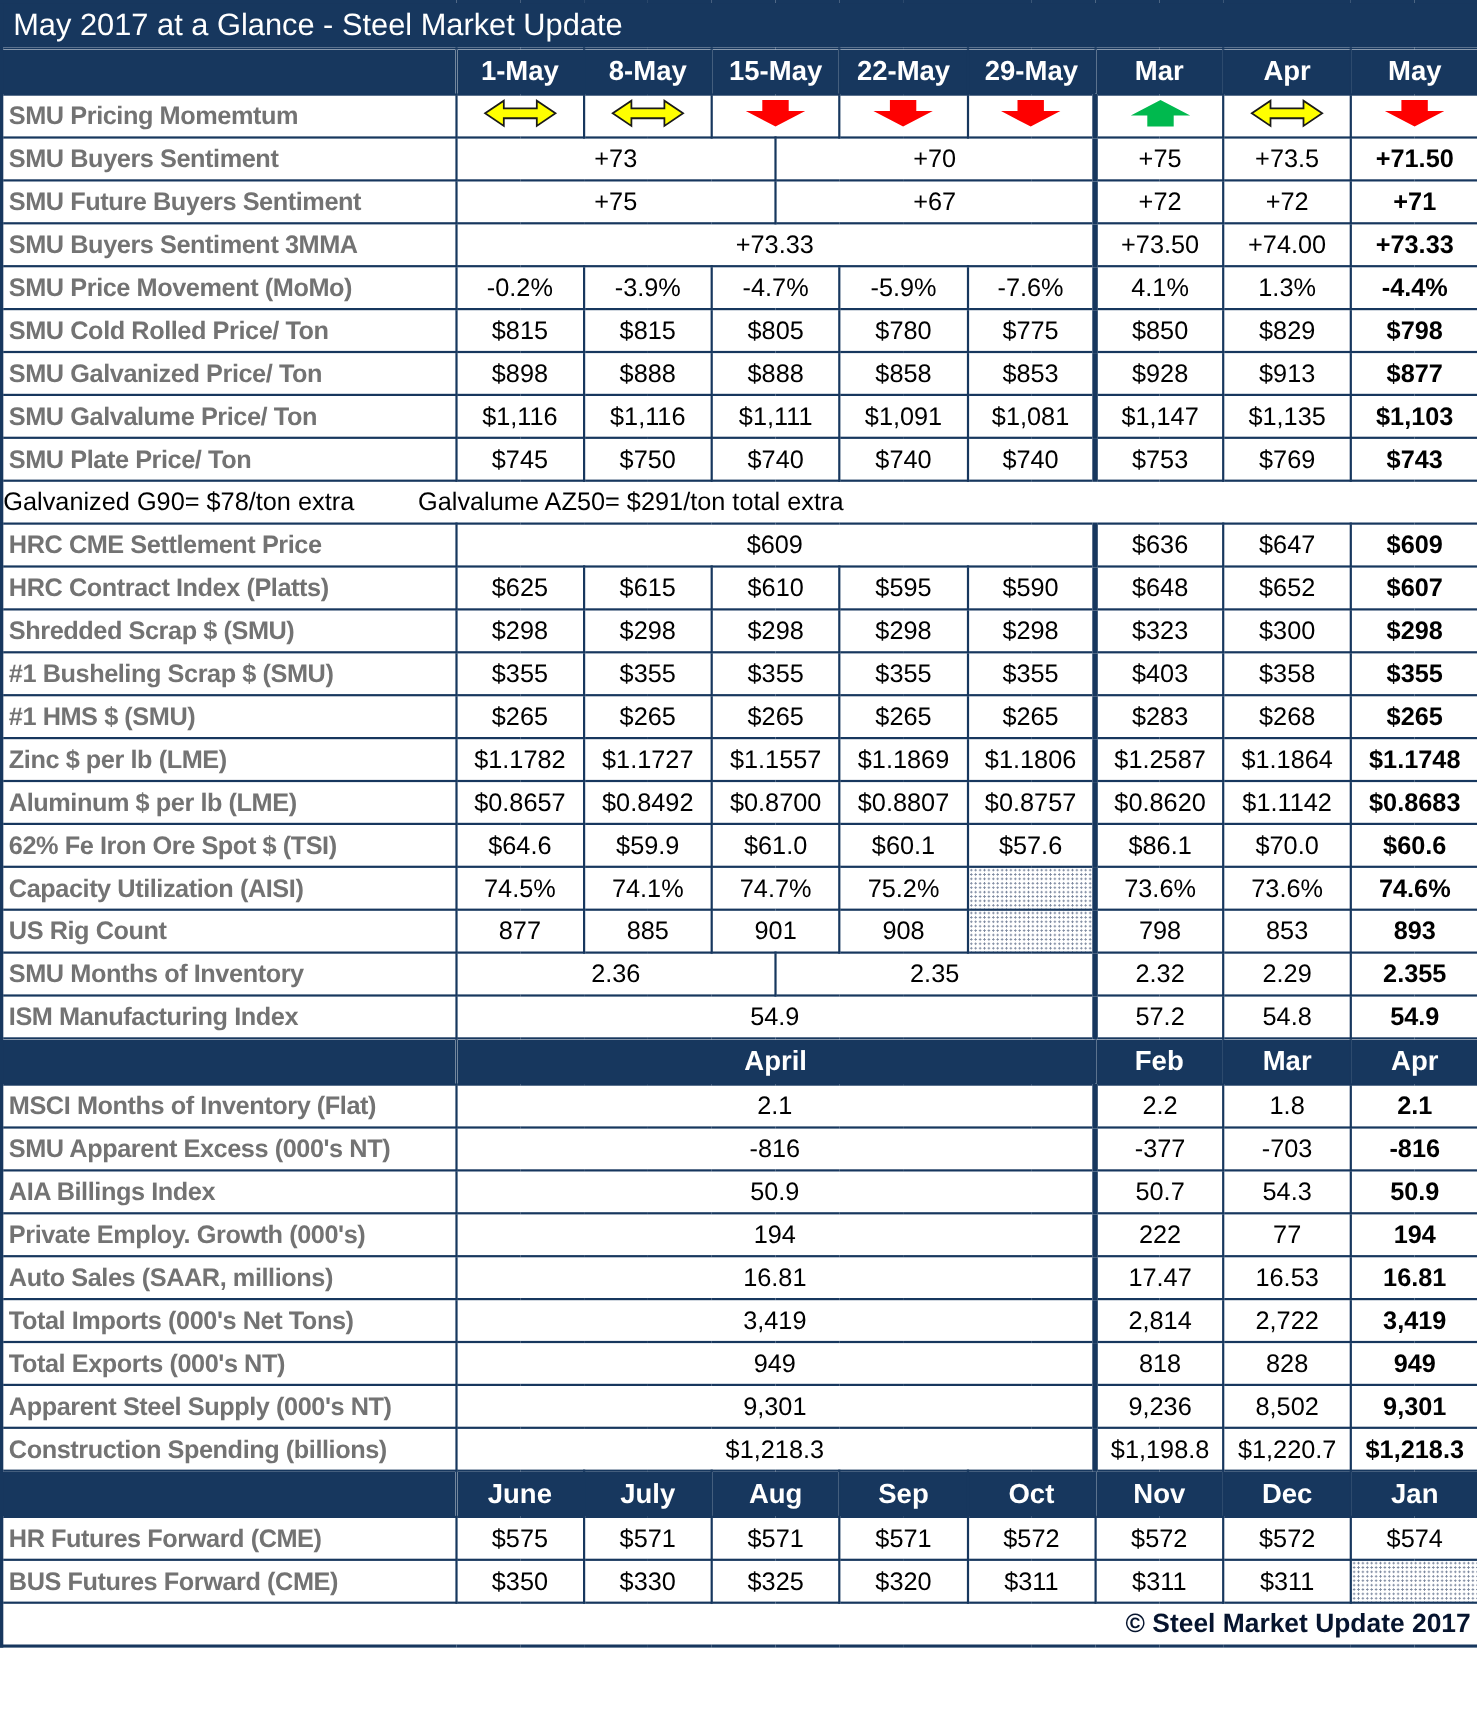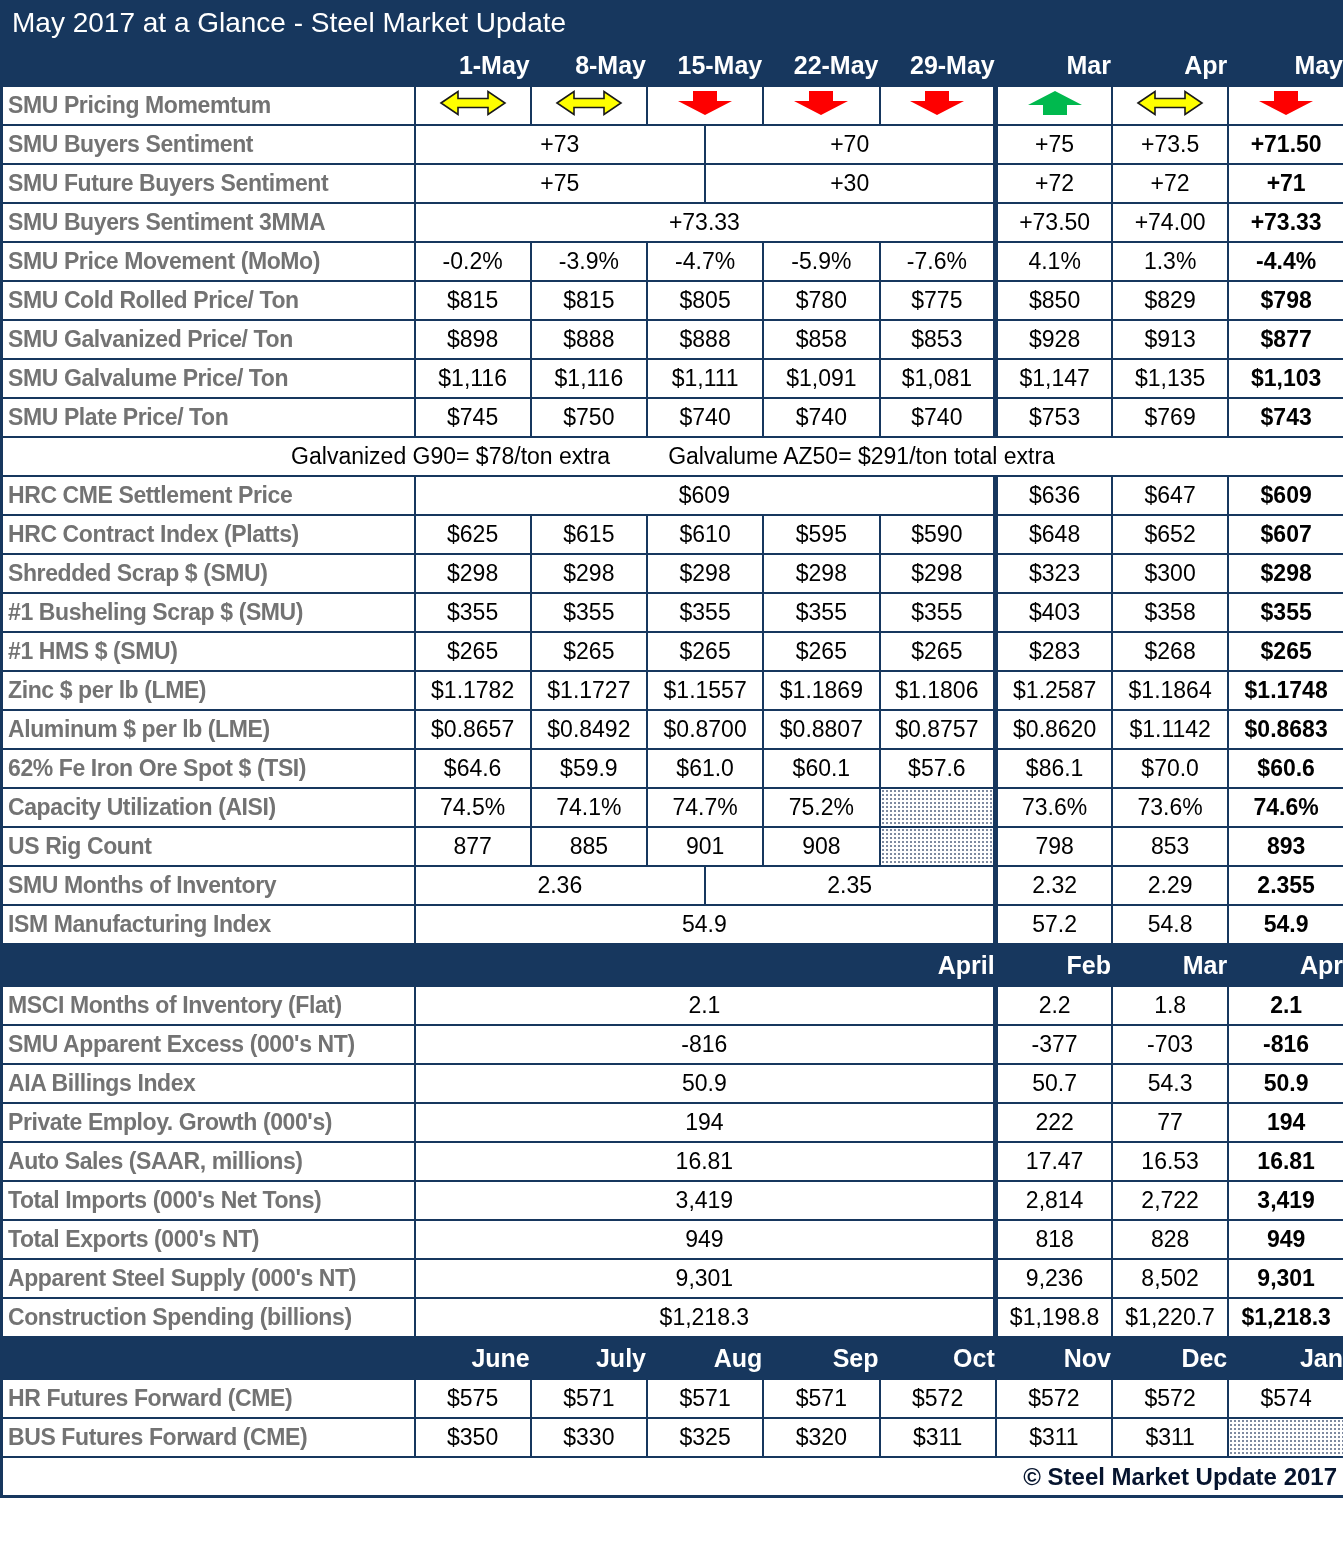--- a/index.html
+++ b/index.html
@@ -7,31 +7,31 @@
     --hatchdot:#7E8AA0;
   }
   html,body{margin:0;padding:0;background:#fff;}
   body{width:1343px;font-family:"Liberation Sans",sans-serif;}
   table{border-collapse:collapse;table-layout:fixed;width:1343px;border:3px solid var(--navy);}
   td{border:2px solid var(--navy);overflow:hidden;white-space:nowrap;vertical-align:middle;padding:0;}
   
   td.title-cell{background:var(--navy);color:#fff;font-weight:normal;font-size:28px;height:40px;
     padding-left:9px;text-align:left;border-color:var(--navy);}
   
-  tr.navy-row td{background:var(--navy);color:#fff;font-weight:bold;font-size:25px;text-align:right;
+  tr.navy-row td{background:var(--navy);color:#fff;font-weight:bold;font-size:25px;text-align:center;
     height:40px;border-color:var(--navy);}
   
   td.label{font-weight:bold;font-size:23px;letter-spacing:-0.4px;padding-left:5px;text-align:left;
     color:#737373;height:37px;background:#fff;}
   td.val{font-size:23px;text-align:center;color:#000;height:37px;background:#fff;}
   td.bold{font-weight:bold;}
   td.thick{border-left-width:5px;}
   td.hatch{background-color:#fff;background-image:radial-gradient(circle,var(--hatchdot) 34%,rgba(0,0,0,0) 36%);
     background-size:4px 4px;}
-  td.note-cell{font-size:23px;text-align:center;height:37px;background:#fff;color:#000;}
+  td.note-cell{font-size:23px;height:37px;background:#fff;color:#000;}
   .note-gap{display:inline-block;width:58px;}
   td.footer-cell{font-size:24px;font-weight:bold;text-align:right;padding-right:6px;height:37px;
     background:#fff;color:#06142e;}
   .arrow{display:inline-block;line-height:0;}
   .arrow svg{display:block;margin:0 auto;}
 </style>
 </head>
 <body>
 
 <table id="tbl">
@@ -85,21 +85,21 @@
         <td colspan="1" class="label">SMU Buyers Sentiment</td>
         <td colspan="5" class="val">+73</td>
         <td colspan="5" class="val">+70</td>
         <td colspan="2" class="val thick">+75</td>
         <td colspan="2" class="val">+73.5</td>
         <td colspan="2" class="val bold">+71.50</td>
       </tr>
       <tr>
         <td colspan="1" class="label">SMU Future Buyers Sentiment</td>
         <td colspan="5" class="val">+75</td>
-        <td colspan="5" class="val">+30</td>
+        <td colspan="5" class="val">+67</td>
         <td colspan="2" class="val thick">+72</td>
         <td colspan="2" class="val">+72</td>
         <td colspan="2" class="val bold">+71</td>
       </tr>
       <tr>
         <td colspan="1" class="label">SMU Buyers Sentiment 3MMA</td>
         <td colspan="10" class="val">+73.33</td>
         <td colspan="2" class="val thick">+73.50</td>
         <td colspan="2" class="val">+74.00</td>
         <td colspan="2" class="val bold">+73.33</td>

